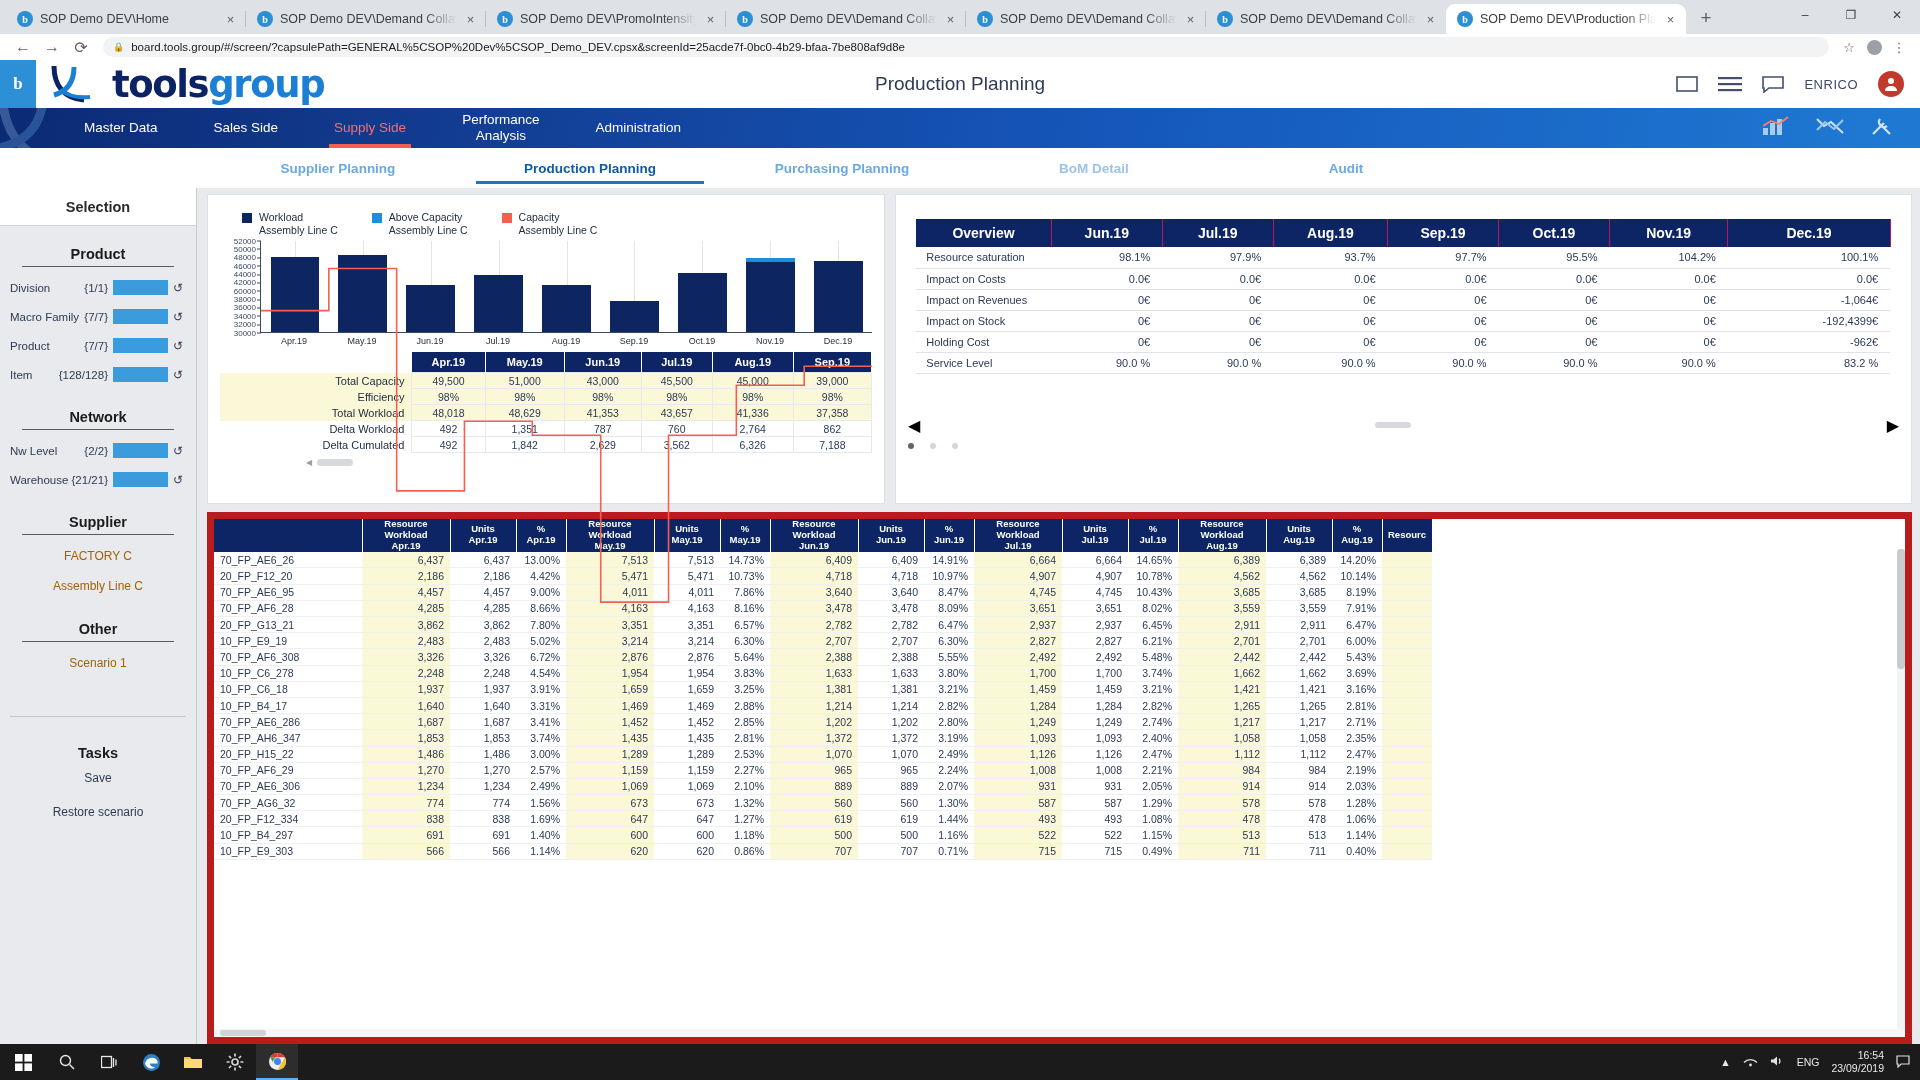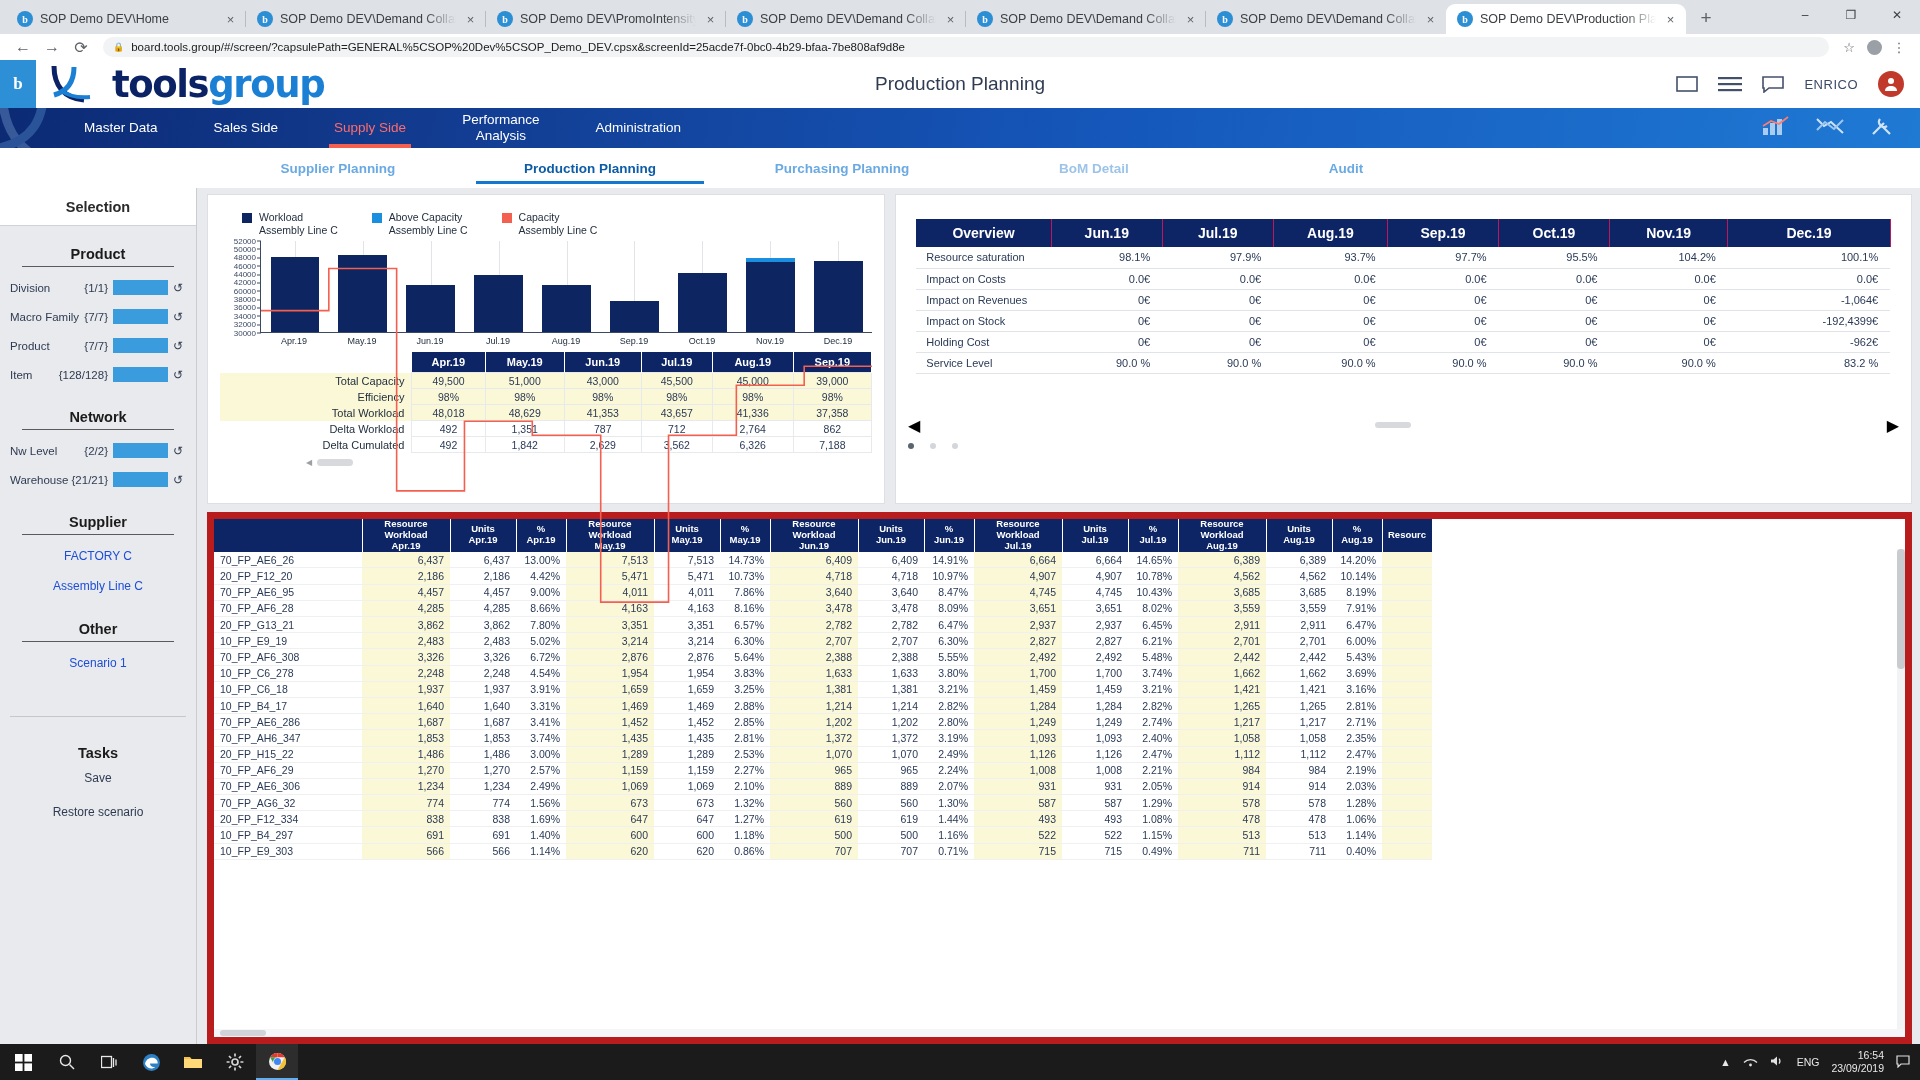--- a/index.html
+++ b/index.html
@@ -94,21 +94,21 @@
   .sidebar { width:197px; flex:0 0 197px; background:#e8eaed; display:flex; flex-direction:column; border-right:1px solid #c9ccd1; }
   .sel-head { height:38px; background:#ffffff; display:flex; align-items:center; justify-content:center; font-size:14.5px; font-weight:bold; color:#2a2a2a; border-bottom:1px solid #cfd2d6; }
   .panel { padding:0 10px; }
   .grp-title { text-align:center; font-size:14.5px; font-weight:bold; color:#1b1b1b; margin-top:20px; }
   .grp-rule { height:1px; background:#5a5a5a; margin:4px 12px 6px 12px; }
   .filt-row { display:flex; align-items:center; height:29px; gap:2px; }
   .filt-label { font-size:11.5px; color:#2f3b52; white-space:nowrap; }
   .filt-count { font-size:11.5px; color:#2f3b52; margin-left:auto; padding-right:3px; white-space:nowrap; }
   .filt-bar { width:55px; height:15px; background:#3b9cdd; flex:0 0 55px; }
   .filt-reset { width:16px; text-align:center; color:#2f3b52; font-size:12px; }
-  .sup-item { text-align:center; font-size:12px; color:#1d4ed8; padding:8px 0; }
+  .sup-item { text-align:center; font-size:12px; color:#a16207; padding:8px 0; }
   .tasks-box { margin-top:38px; border-top:1px solid #c4c7cc; padding-top:8px; }
   .task-link { text-align:center; font-size:12px; color:#2f3b52; padding:10px 0; }
 
   
   .content { flex:1; padding:6px 8px 0 10px; overflow:hidden; display:flex; flex-direction:column; gap:8px; }
   .row1 { display:flex; gap:10px; height:310px; }
   .card { background:#ffffff; border:1px solid #dcdfe3; position:relative; }
   .chart-card { flex:0 0 678px; padding:12px 12px 2px 12px; }
   .ov-card { flex:1; padding:6px 0 0 0; }
 
@@ -537,21 +537,21 @@
                   <td>41,353</td>
                   <td>43,657</td>
                   <td>41,336</td>
                   <td>37,358</td>
                 </tr>
                 <tr>
                   <td class="rowname">Delta Workload</td>
                   <td>492</td>
                   <td>1,351</td>
                   <td>787</td>
-                  <td>712</td>
+                  <td>760</td>
                   <td>2,764</td>
                   <td>862</td>
                 </tr>
                 <tr>
                   <td class="rowname">Delta Cumulated</td>
                   <td>492</td>
                   <td>1,842</td>
                   <td>2,629</td>
                   <td>3,562</td>
                   <td>6,326</td>

